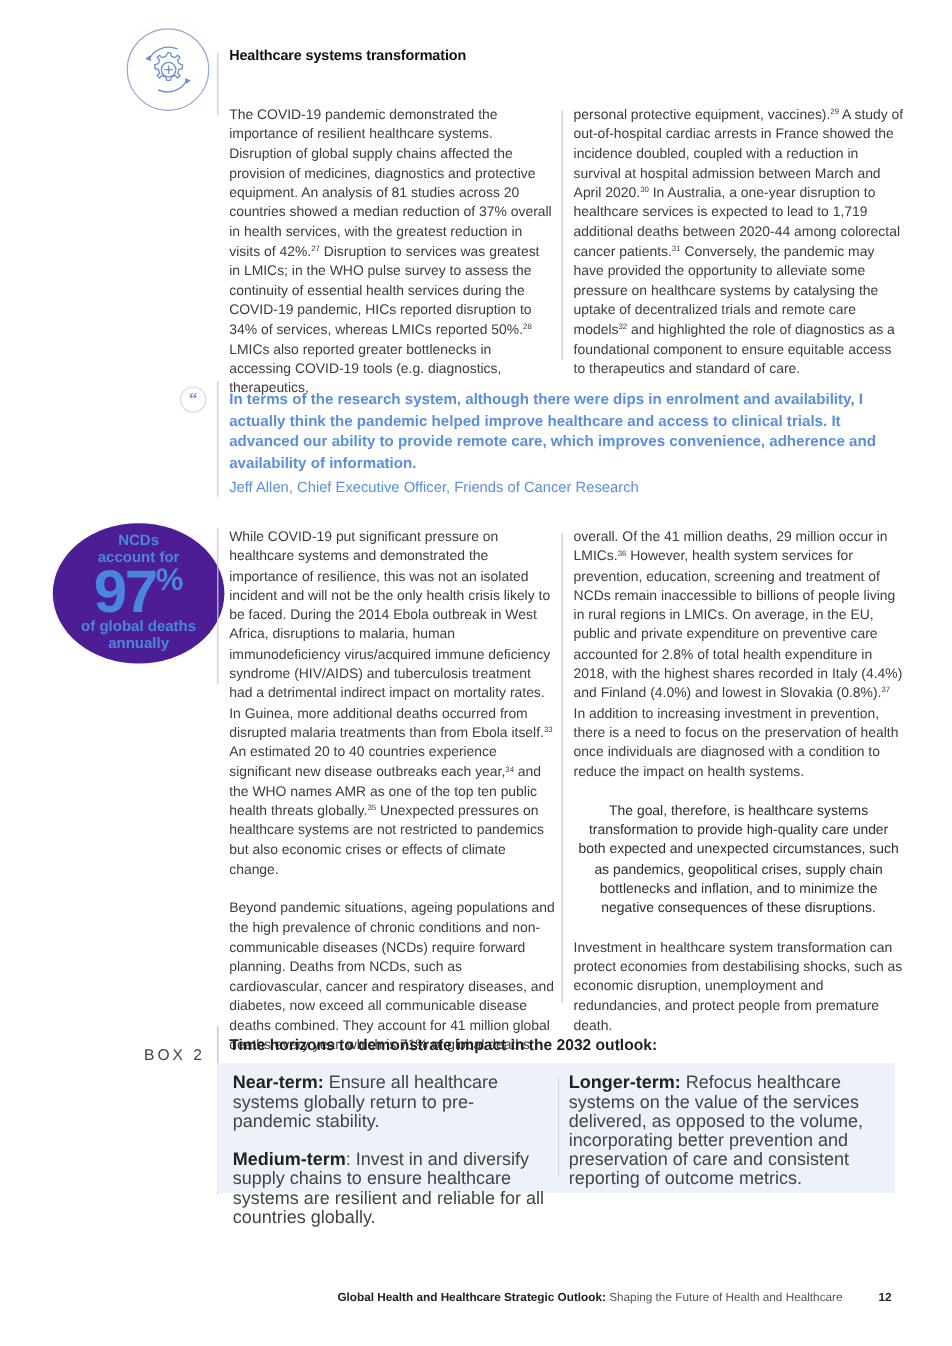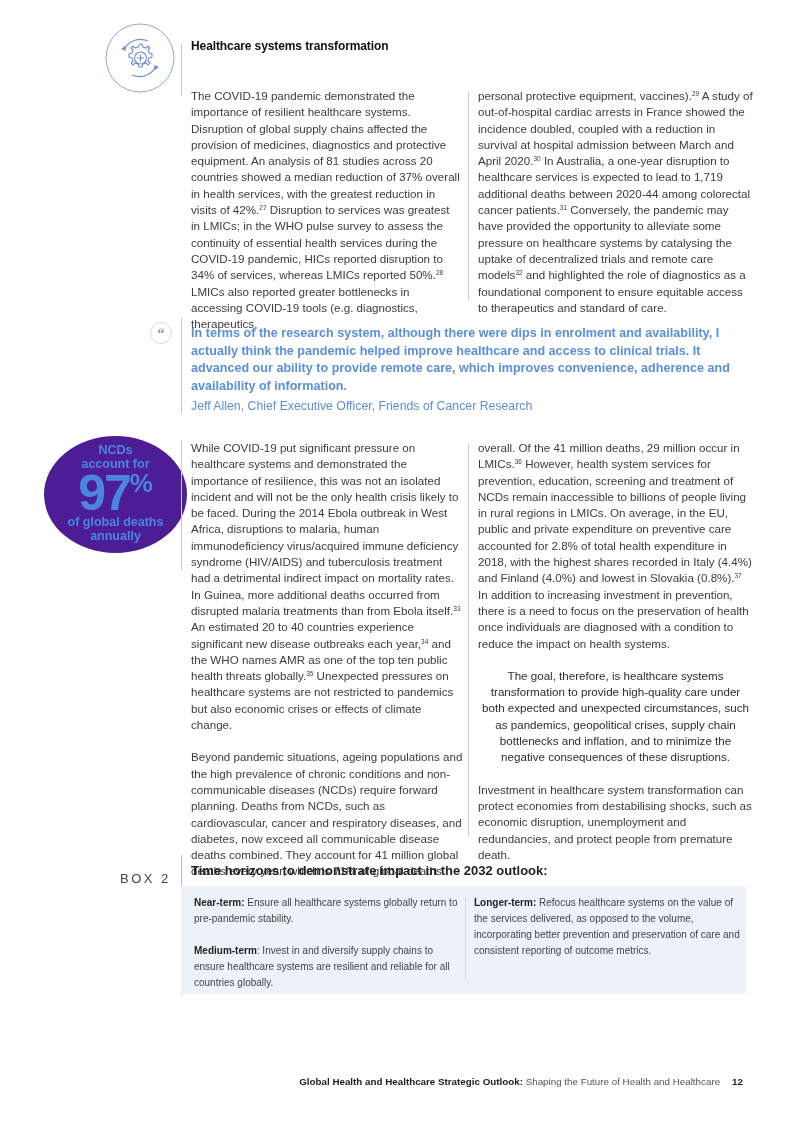--- a/index.html
+++ b/index.html
@@ -26,27 +26,27 @@
   .stat .big { font-size: 50px; font-weight: bold; line-height: 44px; letter-spacing: -2px; }
   .stat .big sup { font-size: 26px; vertical-align: 18px; letter-spacing: 0; }
   .stat .l3 { font-size: 12.5px; font-weight: bold; line-height: 14px; }
   .c3 { left: 191px; top: 440px; width: 272px; }
   .c4 { left: 478px; top: 440px; width: 275px; }
   .bold-p { font-weight: normal; color: #2d2d2d; text-align: center; }
   .gap { height: 16px; }
   .box-label { left: 120px; top: 871px; font-size: 13px; letter-spacing: 2.5px; color: #444; }
   .box-title { left: 191px; top: 863px; font-size: 13px; font-weight: bold; color: #222; }
   .box { left: 181px; top: 886px; width: 565px; height: 108px; background: #ecf1fa; }
-  .box-col { font-size: 10px; line-height: 16px; color: #444; }
+  .box-col { font-size: 15px; line-height: 16px; color: #444; }
   .box-col b { color: #222; }
   .bc1 { left: 194px; top: 895px; width: 265px; }
   .bc2 { left: 474px; top: 895px; width: 268px; }
   .footer { right: 50px; top: 1076px; font-size: 9.8px; color: #555; white-space: nowrap; }
   .footer b { color: #222; }
-  .footer .pg { font-weight: bold; color: #222; margin-left: 12px; text-align: right; }
+  .footer .pg { font-weight: bold; color: #222; margin-left: 30px; text-align: right; }
 </style>
 </head>
 <body>
 
 <div class="abs icon-wrap">
   <svg width="72" height="72" viewBox="0 0 72 72">
     <circle cx="36" cy="36" r="34" fill="none" stroke="#8fa7d8" stroke-width="1"></circle>
     <path d="M20 28 A18 18 0 0 1 44 19" fill="none" stroke="#6f8fcf" stroke-width="1.2"></path>
     <path d="M52 44 A18 18 0 0 1 28 53" fill="none" stroke="#6f8fcf" stroke-width="1.2"></path>
     <path d="M17 27 L21 24 L22 29 Z" fill="#6f8fcf"></path>

